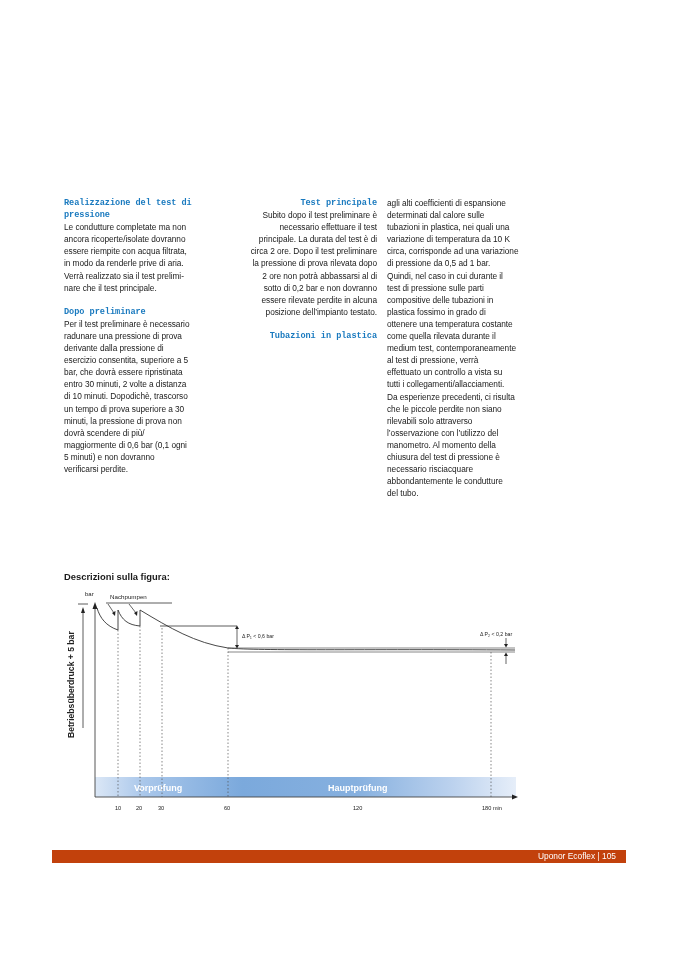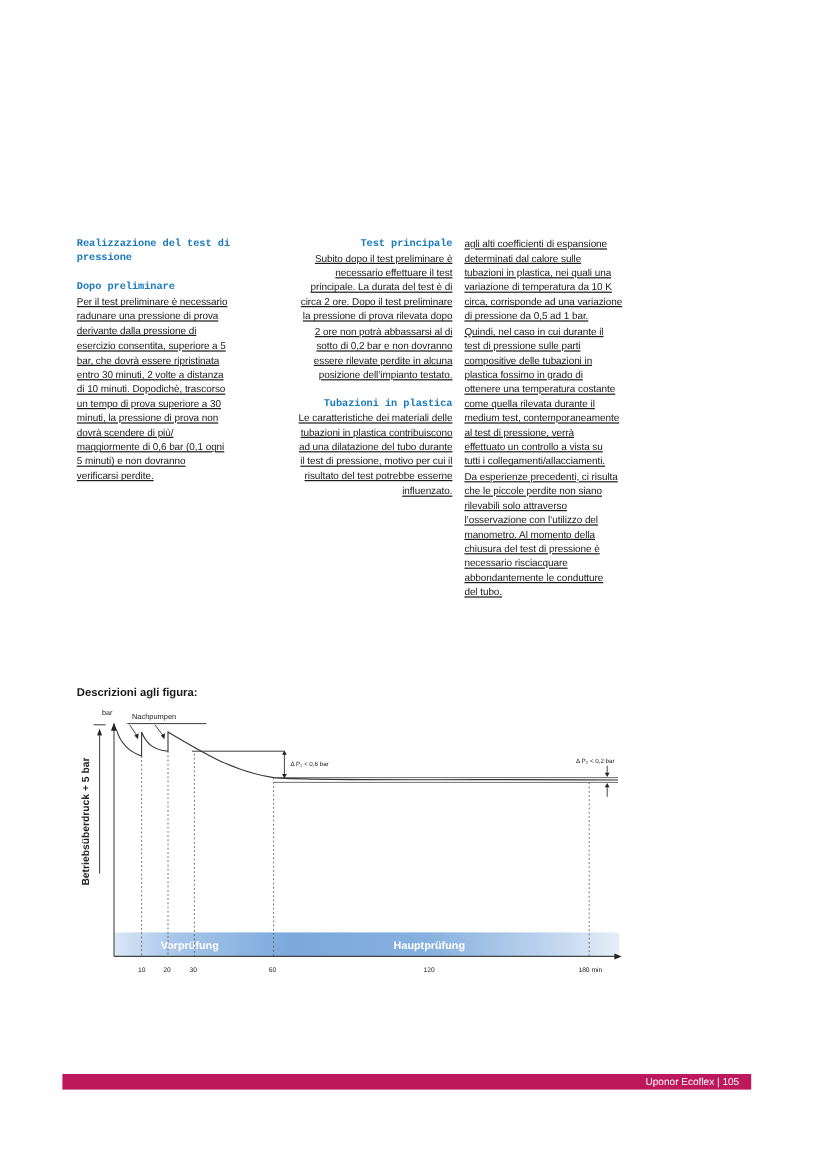--- a/index.html
+++ b/index.html
@@ -3,33 +3,39 @@
 <meta charset="utf-8">
 <style>
   html, body { margin: 0; padding: 0; background: #ffffff; }
   body { width: 678px; height: 959px; position: relative; overflow: hidden;
          font-family: "Liberation Sans", "DejaVu Sans", sans-serif; color: #1a1a1a; }
   .col { position: absolute; top: 197px; width: 152px; font-size: 8.3px; line-height: 12.1px; letter-spacing: -0.05px; }
   .col1 { left: 64px; }
   .col2 { left: 225px; text-align: right; }
   .col3 { left: 387px; }
   .h { color: #1a7abf; font-weight: bold; font-size: 8.6px; margin: 0; font-family: Liberation Mono, monospace; }
-  .p { margin: 0; white-space: pre-line; text-decoration: underline; }
+  .p { margin: 0; white-space: pre-line; }
   .gap { height: 12px; }
   .fig-title { position: absolute; left: 64px; top: 571px; font-size: 9.4px; font-weight: bold; }
   svg.chart { position: absolute; left: 60px; top: 588px; }
-  .footer-bar { position: absolute; left: 52px; top: 895px; width: 574px; height: 13px; background: #be185d; }
+  .footer-bar { position: absolute; left: 52px; top: 850px; width: 574px; height: 13px; background: #c2410c; }
   .footer-text { position: absolute; right: 10px; top: 0; line-height: 13px; font-size: 8.4px; color: #ffffff; }
 </style>
 </head>
 <body>
 
 <div class="col col1">
   <p class="h" style="white-space:pre-line">Realizzazione del test di
 pressione</p>
+  <p class="p">Le condutture completate ma non
+ancora ricoperte/isolate dovranno
+essere riempite con acqua filtrata,
+in modo da renderle prive di aria.
+Verrà realizzato sia il test prelimi-
+nare che il test principale.</p>
   <div class="gap"></div>
   <p class="h">Dopo preliminare</p>
   <p class="p">Per il test preliminare è necessario
 radunare una pressione di prova
 derivante dalla pressione di
 esercizio consentita, superiore a 5
 bar, che dovrà essere ripristinata
 entro 30 minuti, 2 volte a distanza
 di 10 minuti. Dopodichè, trascorso
 un tempo di prova superiore a 30
@@ -46,26 +52,20 @@
 necessario effettuare il test
 principale. La durata del test è di
 circa 2 ore. Dopo il test preliminare
 la pressione di prova rilevata dopo
 2 ore non potrà abbassarsi al di
 sotto di 0,2 bar e non dovranno
 essere rilevate perdite in alcuna
 posizione dell’impianto testato.</p>
   <div class="gap"></div>
   <p class="h">Tubazioni in plastica</p>
-  <p class="p">Le caratteristiche dei materiali delle
-tubazioni in plastica contribuiscono
-ad una dilatazione del tubo durante
-il test di pressione, motivo per cui il
-risultato del test potrebbe esserne
-influenzato.</p>
   <div class="gap"></div>
 </div>
 
 <div class="col col3">
   <p class="p">agli alti coefficienti di espansione
 determinati dal calore sulle
 tubazioni in plastica, nei quali una
 variazione di temperatura da 10 K
 circa, corrisponde ad una variazione
 di pressione da 0,5 ad 1 bar.
@@ -83,21 +83,21 @@
 che le piccole perdite non siano
 rilevabili solo attraverso
 l’osservazione con l’utilizzo del
 manometro. Al momento della
 chiusura del test di pressione è
 necessario risciacquare
 abbondantemente le condutture
 del tubo.</p>
 </div>
 
-<div class="fig-title">Descrizioni agli figura:</div>
+<div class="fig-title">Descrizioni sulla figura:</div>
 
 <svg class="chart" width="470" height="230" viewBox="0 0 470 230">
   <defs>
     <linearGradient id="phaseGrad" x1="0" y1="0" x2="1" y2="0">
       <stop offset="0" stop-color="#dbe7f6"></stop>
       <stop offset="0.12" stop-color="#a8c6ea"></stop>
       <stop offset="0.35" stop-color="#7ba9dc"></stop>
       <stop offset="0.62" stop-color="#86b0df"></stop>
       <stop offset="0.85" stop-color="#bcd2ee"></stop>
       <stop offset="1" stop-color="#e6eef9"></stop>

